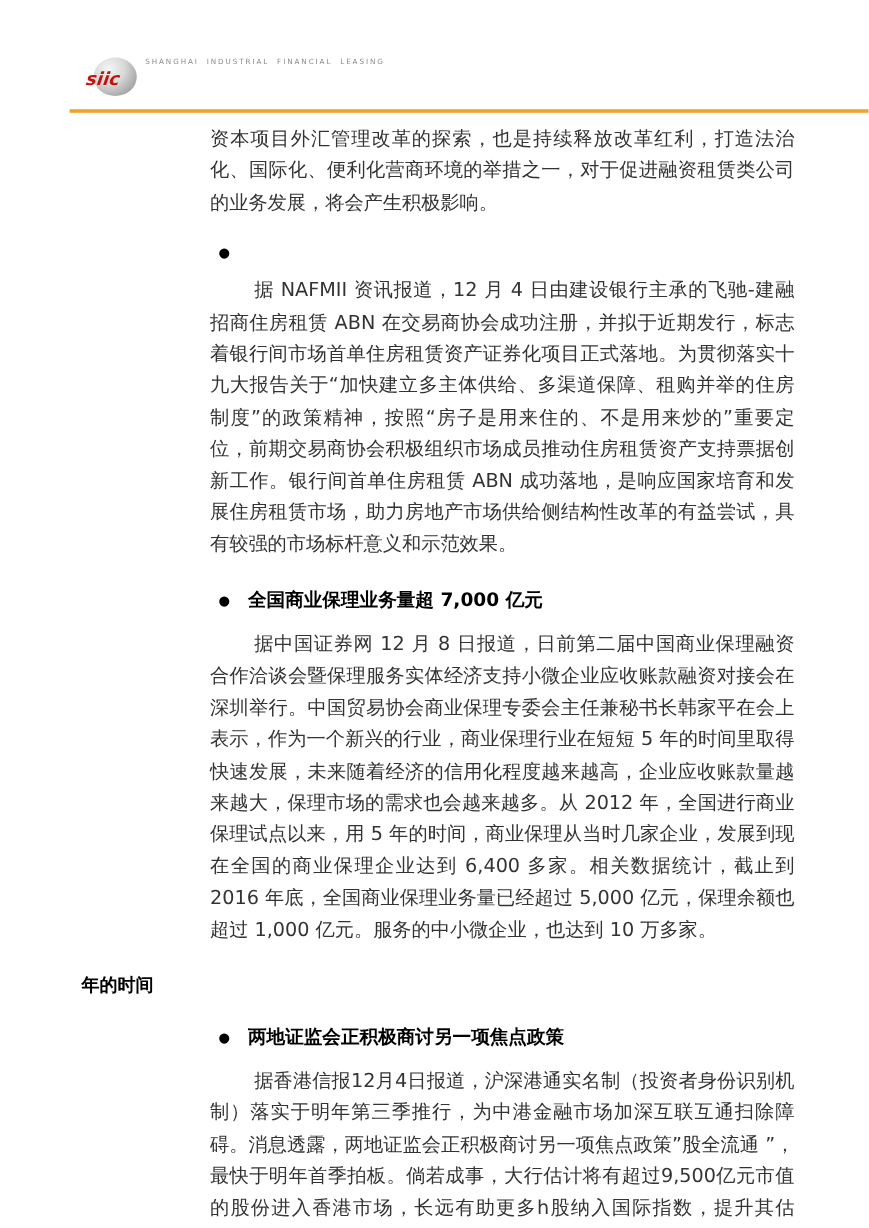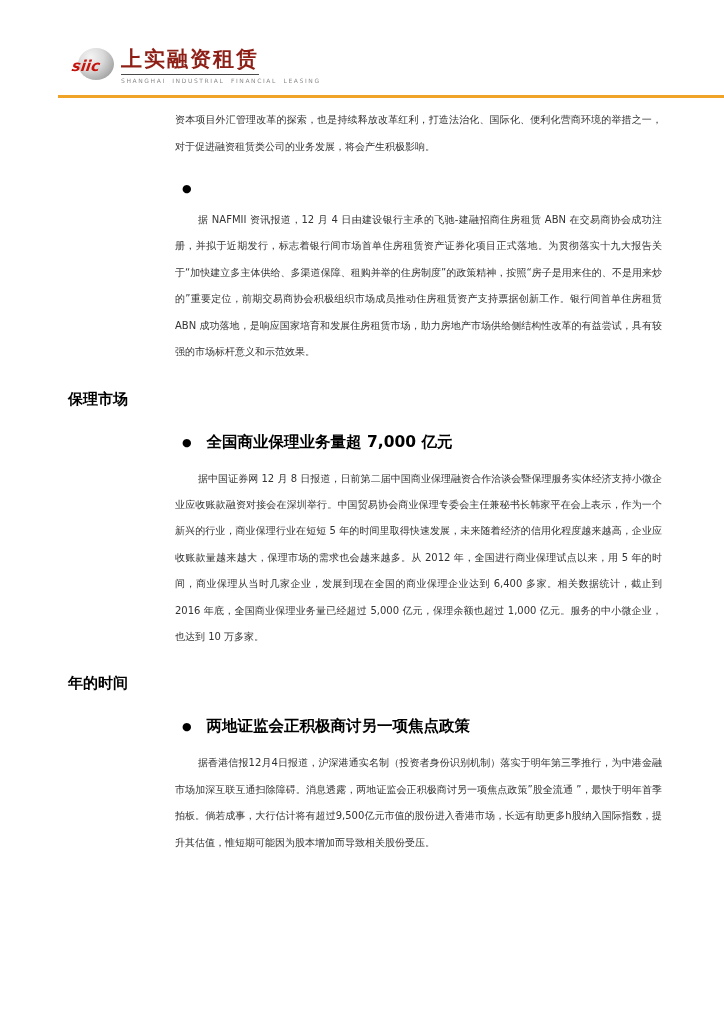--- a/index.html
+++ b/index.html
@@ -39,21 +39,21 @@
   .logo-en{
     margin-top:2px;
     font-size:6px;color:#8a8a8a;letter-spacing:1.6px;word-spacing:3px;
   }
   
   .gold-rule{margin:11px 0 0 58px;height:3px;background:#efa428;}
   
   .content{padding:9px 62px 0 68px;box-sizing:border-box;}
   .col{margin-left:107px;}
   .para{
-    font-size:10px;line-height:26.4px;
+    font-size:16px;line-height:26.4px;
     text-align:justify;color:#333;margin:0;
   }
   .para.indent{text-indent:2.3em;}
   .headline{
     display:flex;align-items:center;
     margin-top:23px;margin-bottom:4px;
     font-weight:bold;font-size:15.5px;color:#000;
   }
   .headline .bullet{
     font-size:11px;margin-left:7px;margin-right:15px;color:#000;
@@ -75,21 +75,20 @@
 <body>
 
 <div class="page">
 
   <div class="header">
     <div class="logo">
       <div class="logo-sphere">
         <span class="siic">siic</span>
       </div>
       <div class="logo-text">
-        <div class="logo-cn">上实融资租赁</div>
         <div class="logo-en">SHANGHAI INDUSTRIAL FINANCIAL LEASING</div>
       </div>
     </div>
   </div>
 
   <div class="gold-rule"></div>
 
   <div class="content">
 
     <div class="col">
@@ -97,21 +96,20 @@
     </div>
 
     <div class="col">
       <div class="headline">
         <span class="bullet">●</span>
       </div>
       <div class="spacer-s"></div>
       <p class="para indent">据 NAFMII 资讯报道，12 月 4 日由建设银行主承的飞驰-建融招商住房租赁 ABN 在交易商协会成功注册，并拟于近期发行，标志着银行间市场首单住房租赁资产证券化项目正式落地。为贯彻落实十九大报告关于“加快建立多主体供给、多渠道保障、租购并举的住房制度”的政策精神，按照“房子是用来住的、不是用来炒的”重要定位，前期交易商协会积极组织市场成员推动住房租赁资产支持票据创新工作。银行间首单住房租赁 ABN 成功落地，是响应国家培育和发展住房租赁市场，助力房地产市场供给侧结构性改革的有益尝试，具有较强的市场标杆意义和示范效果。</p>
     </div>
 
-    <h2 class="section-heading">保理市场</h2>
 
     <div class="col">
       <div class="headline">
         <span class="bullet">●</span>
         <span>全国商业保理业务量超 7,000 亿元</span>
       </div>
       <div class="spacer-s"></div>
       <p class="para indent">据中国证券网 12 月 8 日报道，日前第二届中国商业保理融资合作洽谈会暨保理服务实体经济支持小微企业应收账款融资对接会在深圳举行。中国贸易协会商业保理专委会主任兼秘书长韩家平在会上表示，作为一个新兴的行业，商业保理行业在短短 5 年的时间里取得快速发展，未来随着经济的信用化程度越来越高，企业应收账款量越来越大，保理市场的需求也会越来越多。从 2012 年，全国进行商业保理试点以来，用 5 年的时间，商业保理从当时几家企业，发展到现在全国的商业保理企业达到 6,400 多家。相关数据统计，截止到 2016 年底，全国商业保理业务量已经超过 5,000 亿元，保理余额也超过 1,000 亿元。服务的中小微企业，也达到 10 万多家。</p>
     </div>
 

